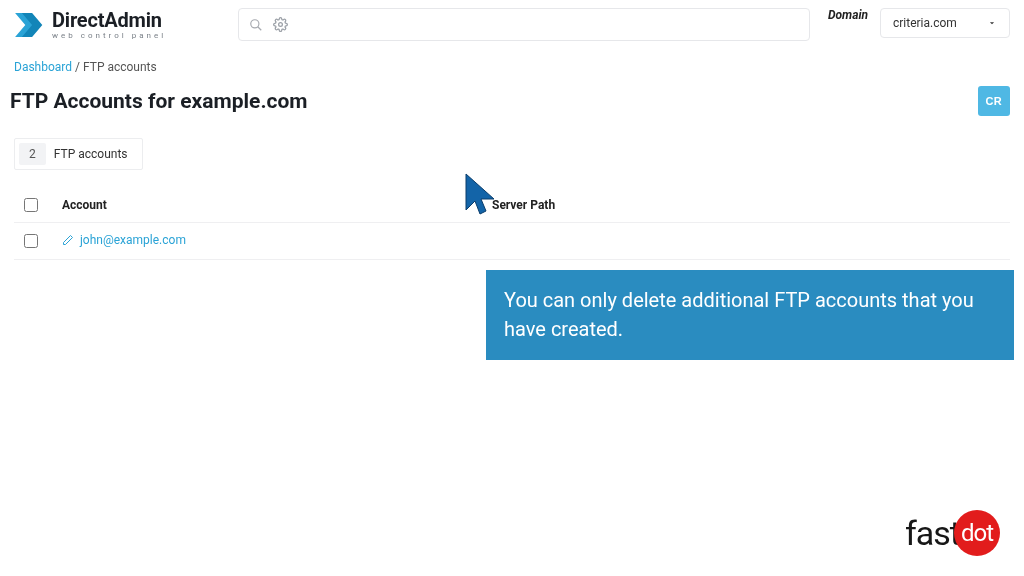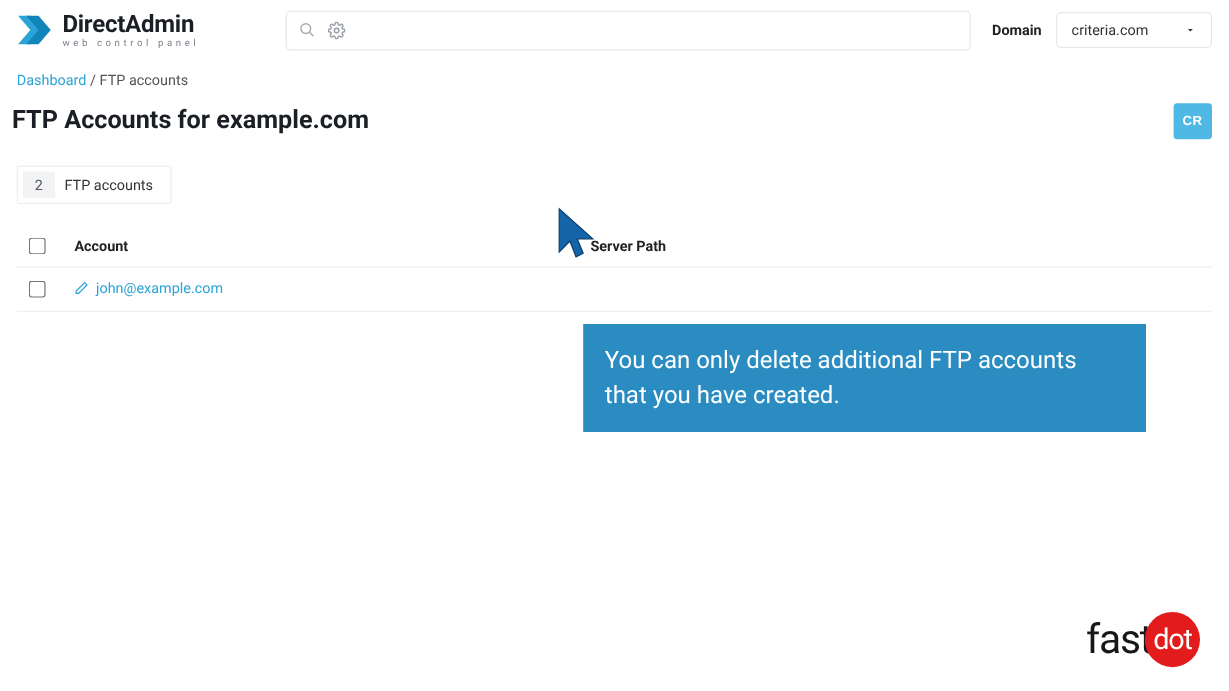--- a/index.html
+++ b/index.html
@@ -7,21 +7,21 @@
       font-family: -apple-system, BlinkMacSystemFont, "Segoe UI", Roboto, Arial, sans-serif;
       background: #fff;
       color: #222;
       width: 1024px;
       height: 576px;
       position: relative;
       overflow: hidden;
     }
     .topbar {
       display: flex;
-      align-items: center;
+      align-items: flex-start;
       padding: 8px 14px 8px 10px;
       gap: 12px;
     }
     .logo-wrap {
       display: flex;
       align-items: center;
       gap: 8px;
     }
     .logo-text-col { display: flex; flex-direction: column; line-height: 1; }
     .logo-main {
@@ -62,20 +62,21 @@
       color: #8a8e94;
       padding: 2px;
       display: flex;
       cursor: pointer;
     }
     .domain-label {
       font-size: 12px;
       font-weight: 700;
       color: #222;
       margin-left: 6px;
+      font-style: italic;
     }
     .domain-select {
       border: 1px solid #e6e7ea;
       border-radius: 4px;
       padding: 7px 12px;
       width: 130px;
       display: flex;
       align-items: center;
       justify-content: space-between;
       font-size: 12px;
@@ -162,21 +163,21 @@
       top: 170px;
       left: 462px;
       width: 40px;
       height: 50px;
       pointer-events: none;
     }
     .blue-callout {
       position: absolute;
       top: 270px;
       left: 486px;
-      width: 469px;
+      width: 528px;
       background: #2a8cc0;
       color: #fff;
       font-size: 20px;
       padding: 16px 18px;
       line-height: 1.45;
     }
     .fastdot {
       position: absolute;
       bottom: 20px;
       right: 24px;

